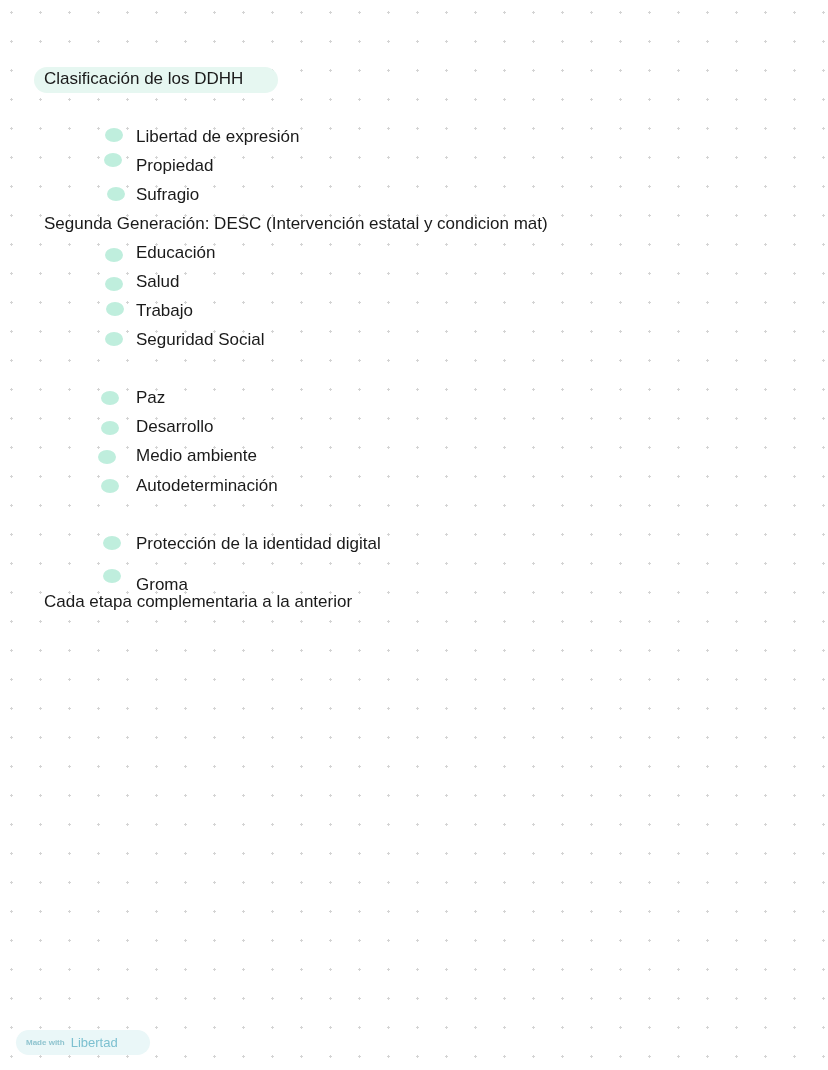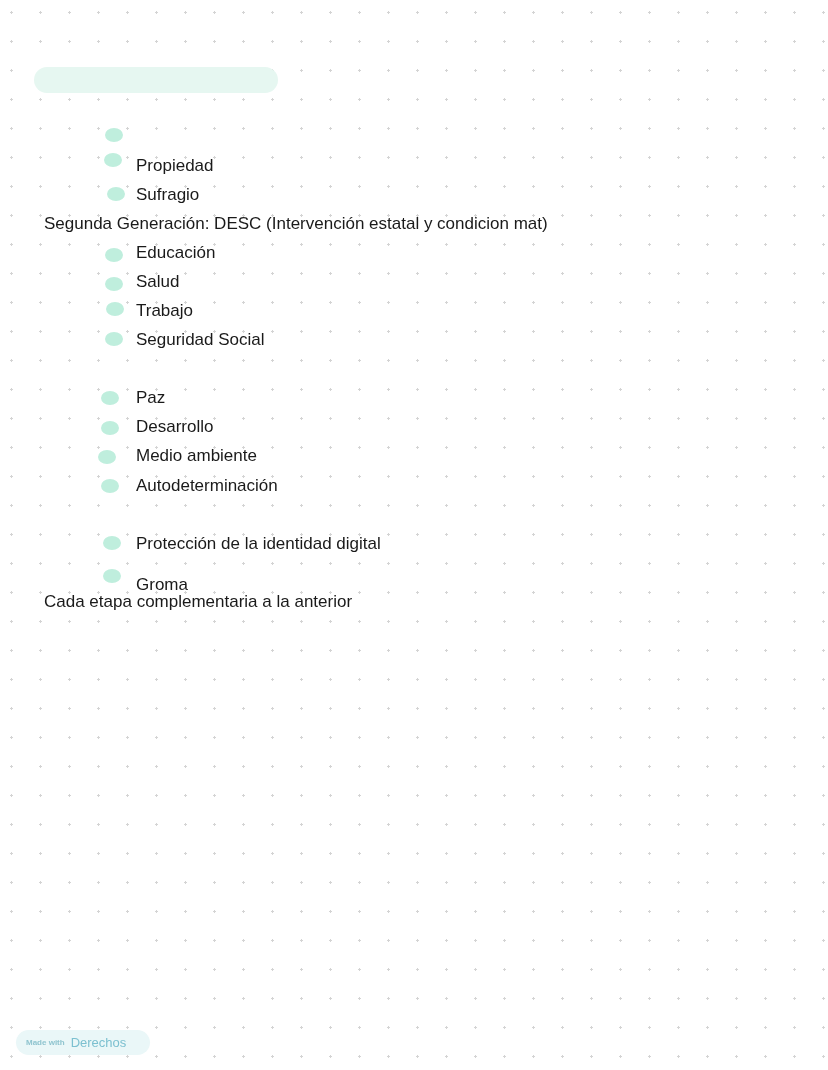--- a/index.html
+++ b/index.html
@@ -32,22 +32,24 @@
       display: flex; align-items: center; gap: 6px; padding-left: 10px; box-sizing: border-box;
     }
     .badge .made { font-size: 8px; color: #8fc4cf; font-weight: bold; }
     .badge .brand { font-size: 13px; color: #7cc0d0; }
   </style>
 </head>
 <body>
 
 <div class="page">
   <div class="title-highlight"></div>
+  <div class="line" style="top:68px">Clasificación de los DDHH</div>
 
   <div class="bullet" style="left:105px;top:128px"></div>
+  <div class="line sub" style="top:126px">Libertad de expresión</div>
   <div class="bullet" style="left:104px;top:153px"></div>
   <div class="line sub" style="top:155px">Propiedad</div>
   <div class="bullet" style="left:107px;top:187px"></div>
   <div class="line sub" style="top:184px">Sufragio</div>
 
   <div class="line" style="top:213px">Segunda Generación: DESC (Intervención estatal y condicion mat)</div>
   <div class="bullet" style="left:105px;top:248px"></div>
   <div class="line sub" style="top:242px">Educación</div>
   <div class="bullet" style="left:105px;top:277px"></div>
   <div class="line sub" style="top:271px">Salud</div>
@@ -67,15 +69,15 @@
 
   <div class="bullet" style="left:103px;top:536px"></div>
   <div class="line sub" style="top:533px">Protección de la identidad digital</div>
   <div class="bullet" style="left:103px;top:569px"></div>
   <div class="line sub" style="top:574px">Groma</div>
 
   <div class="line" style="top:591px">Cada etapa complementaria a la anterior</div>
 
   <div class="badge">
     <span class="made">Made with</span>
-    <span class="brand">Derechos</span>
+    <span class="brand">Libertad</span>
   </div>
 </div>
 
 </body></html>

